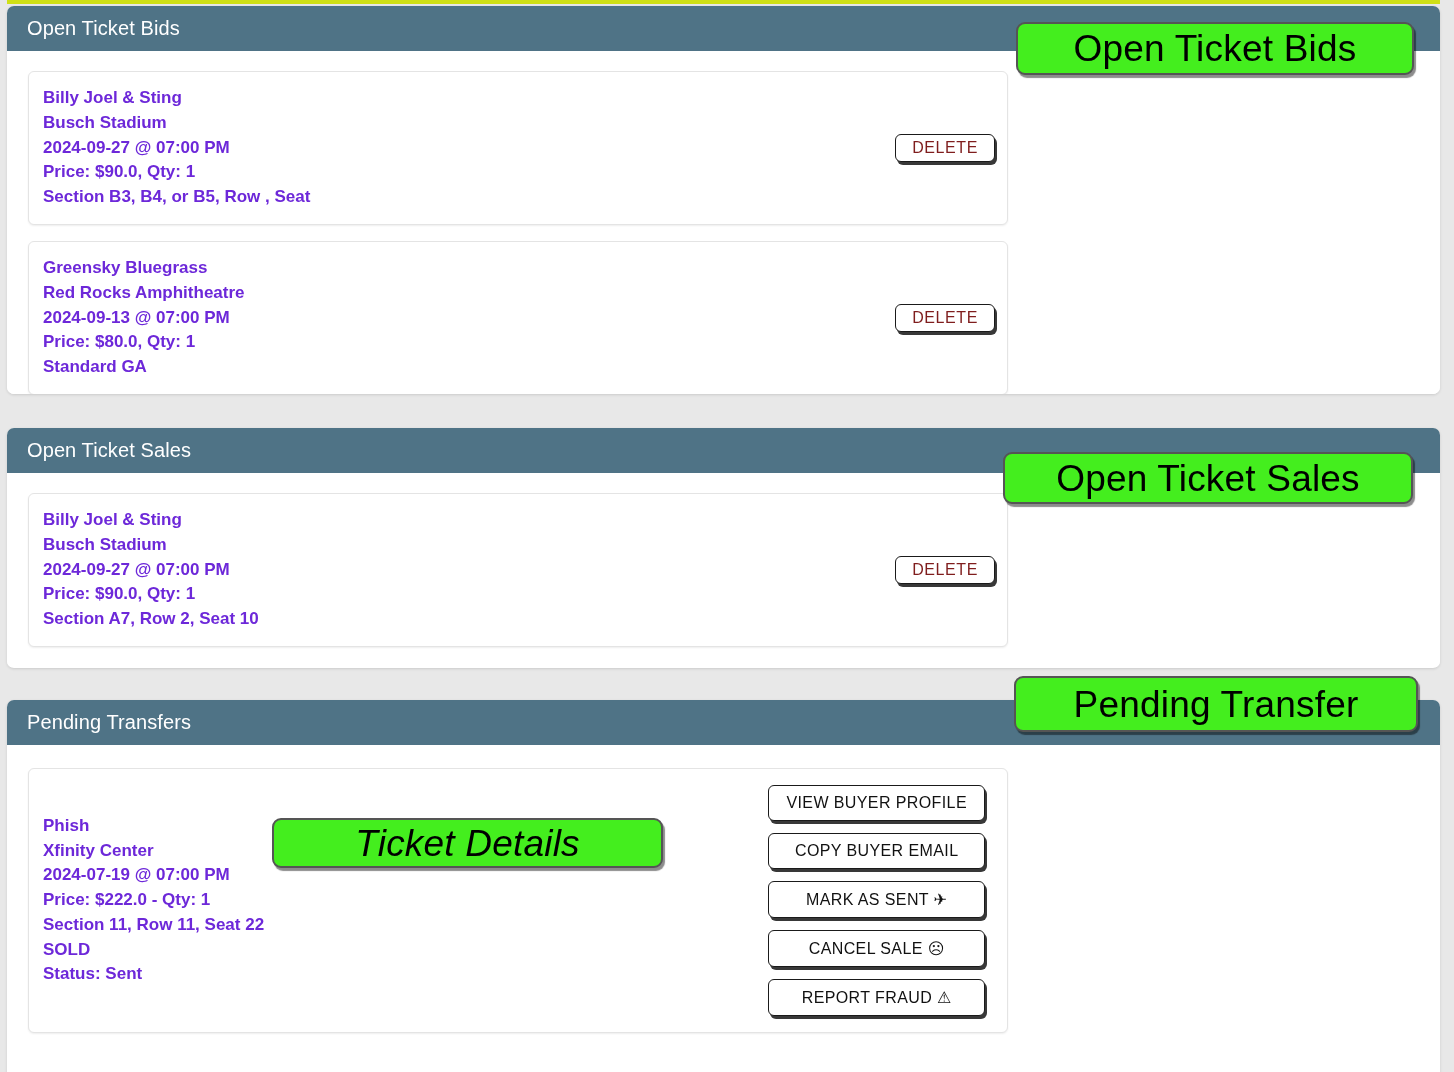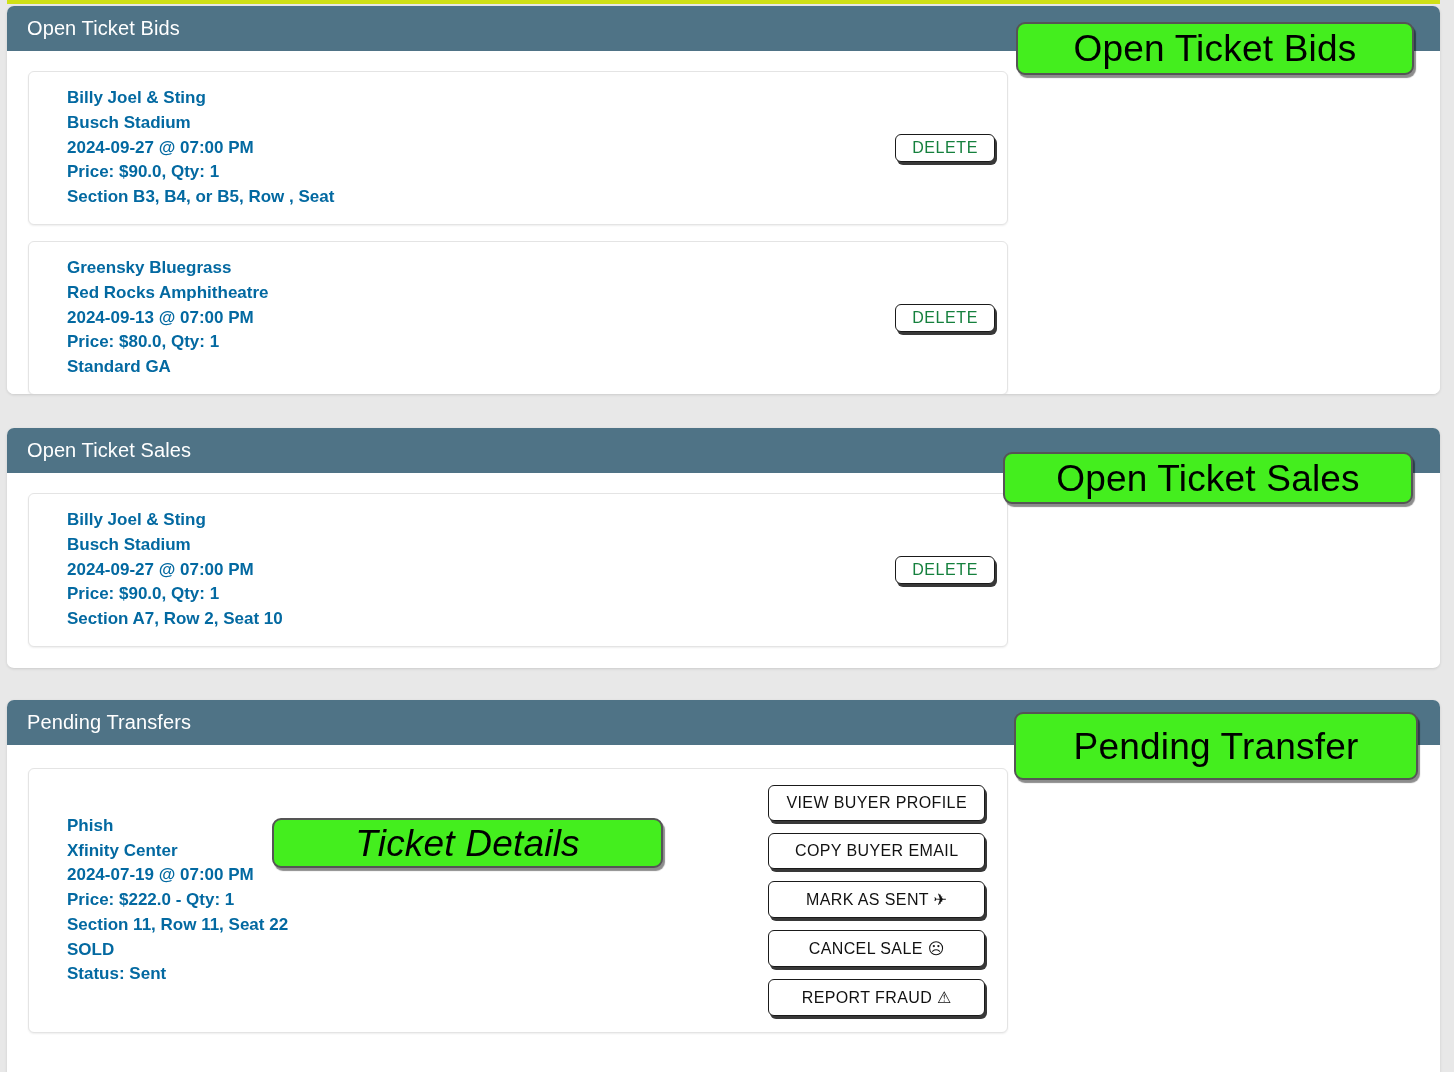--- a/index.html
+++ b/index.html
@@ -71,33 +71,32 @@
     justify-content: space-between;
     padding: 14px 12px 14px 14px;
   }
   .ticket-card + .ticket-card { margin-top: 16px; }
 
   .ticket-info {
     display: flex;
     flex-direction: column;
   }
   .ticket-line {
-    color: #0369a1;
+    color: #6d28d9;
     font-size: 17px;
     font-weight: bold;
     line-height: 24.8px;
     white-space: nowrap;
-    margin-left: 24px;
   }
 
   
   .delete-btn {
     font-family: "Liberation Sans", sans-serif;
     font-size: 16px;
-    color: #15803d;
+    color: #7f1d1d;
     background: #ffffff;
     border: 1.5px solid #1a1a1a;
     border-radius: 6px;
     padding: 4px 16px;
     letter-spacing: 0.6px;
     box-shadow: 2px 3px 0 rgba(0,0,0,0.78);
     cursor: pointer;
     white-space: nowrap;
   }
 
@@ -241,21 +240,21 @@
   </div>
 
   <div class="anno" style="left:1016px; top:22px; width:398px; height:53px;">
     <span>Open Ticket Bids</span>
   </div>
 
   <div class="anno" style="left:1003px; top:452px; width:410px; height:52px;">
     <span>Open Ticket Sales</span>
   </div>
 
-  <div class="anno" style="left:1014px; top:712px; width:404px; height:68px;justify-content:center;">
+  <div class="anno" style="left:1014px; top:676px; width:404px; height:56px;justify-content:center;">
     <span>Pending Transfer</span>
   </div>
 
   <div class="anno" style="left:272px; top:818px; width:391px; height:50px;font-style:italic;">
     <span>Ticket Details</span>
   </div>
 
 
 </div>
 

